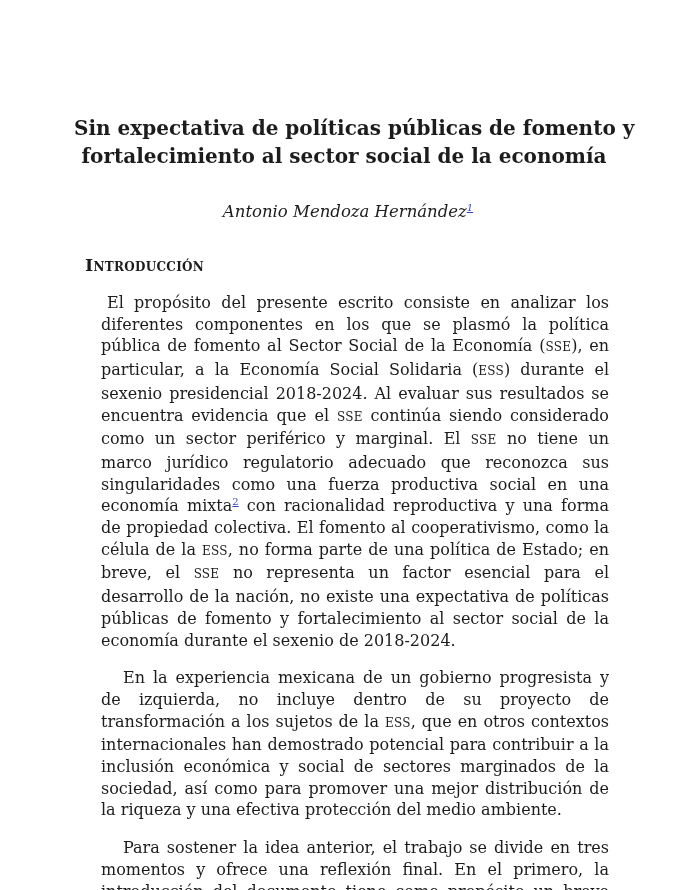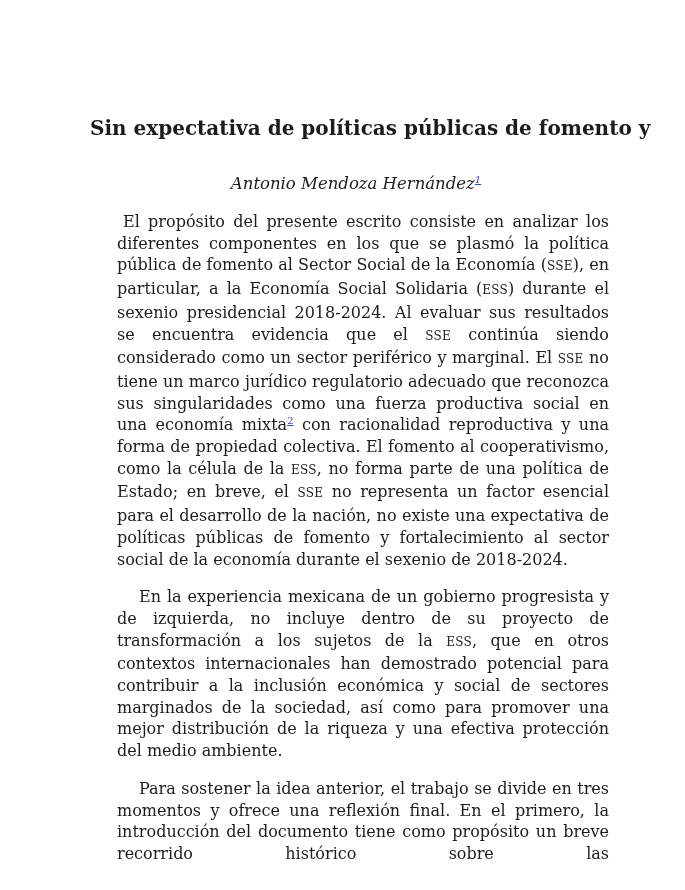--- a/index.html
+++ b/index.html
@@ -10,21 +10,20 @@
   .page {
     position: relative;
     width: 685px;
     height: 890px;
     background: #ffffff;
     overflow: hidden;
     padding-top: 114px;
     box-sizing: border-box;
     font-family: "DejaVu Serif", "Liberation Serif", serif;
     color: #1c1c1c;
-    padding-left: 16px;
   }
   .title {
     margin: 0 71px 0 74px;
     font-size: 20px;
     line-height: 28px;
     font-weight: bold;
     text-align: center;
     color: #1c1c1c;
   }
   .title-line { white-space: nowrap; }
@@ -62,20 +61,22 @@
     line-height: 0;
     cursor: pointer;
   }
 </style>
 </head>
 <body>
 
 <div class="page">
   <h1 class="title">
       <div class="title-line">Sin expectativa de políticas públicas de fomento y</div>
+      <div class="title-line">fortalecimiento al sector social de la economía</div>
     </h1>
   <div class="author"><span>Antonio Mendoza Hernández</span><a class="fn">1</a></div>
+  <h2 class="heading">Introducción</h2>
   <div class="body-text">
       <p class="para small-indent"><span>El propósito del presente escrito consiste en analizar los diferentes componentes en los que se plasmó la política pública de fomento al Sector Social de la Economía (</span><span class="sc">SSE</span><span>), en particular, a la Economía Social Solidaria (</span><span class="sc">ESS</span><span>) durante el sexenio presidencial 2018-2024. Al evaluar sus resultados se encuentra evidencia que el </span><span class="sc">SSE</span><span> continúa siendo considerado como un sector periférico y marginal. El </span><span class="sc">SSE</span><span> no tiene un marco jurídico regulatorio adecuado que reconozca sus singularidades como una fuerza productiva social en una economía mixta</span><a class="fn">2</a><span> con racionalidad reproductiva y una forma de propiedad colectiva. El fomento al cooperativismo, como la célula de la </span><span class="sc">ESS</span><span>, no forma parte de una política de Estado; en breve, el </span><span class="sc">SSE</span><span> no representa un factor esencial para el desarrollo de la nación, no existe una expectativa de políticas públicas de fomento y fortalecimiento al sector social de la economía durante el sexenio de 2018-2024.</span></p>
       <p class="para"><span>En la experiencia mexicana de un gobierno progresista y de izquierda, no incluye dentro de su proyecto de transformación a los sujetos de la </span><span class="sc">ESS</span><span>, que en otros contextos internacionales han demostrado potencial para contribuir a la inclusión económica y social de sectores marginados de la sociedad, así como para promover una mejor distribución de la riqueza y una efectiva protección del medio ambiente.</span></p>
       <p class="para justify-last"><span>Para sostener la idea anterior, el trabajo se divide en tres momentos y ofrece una reflexión final. En el primero, la introducción del documento tiene como propósito un breve recorrido histórico sobre las</span></p>
     </div>
 </div>
 
 </body></html>

